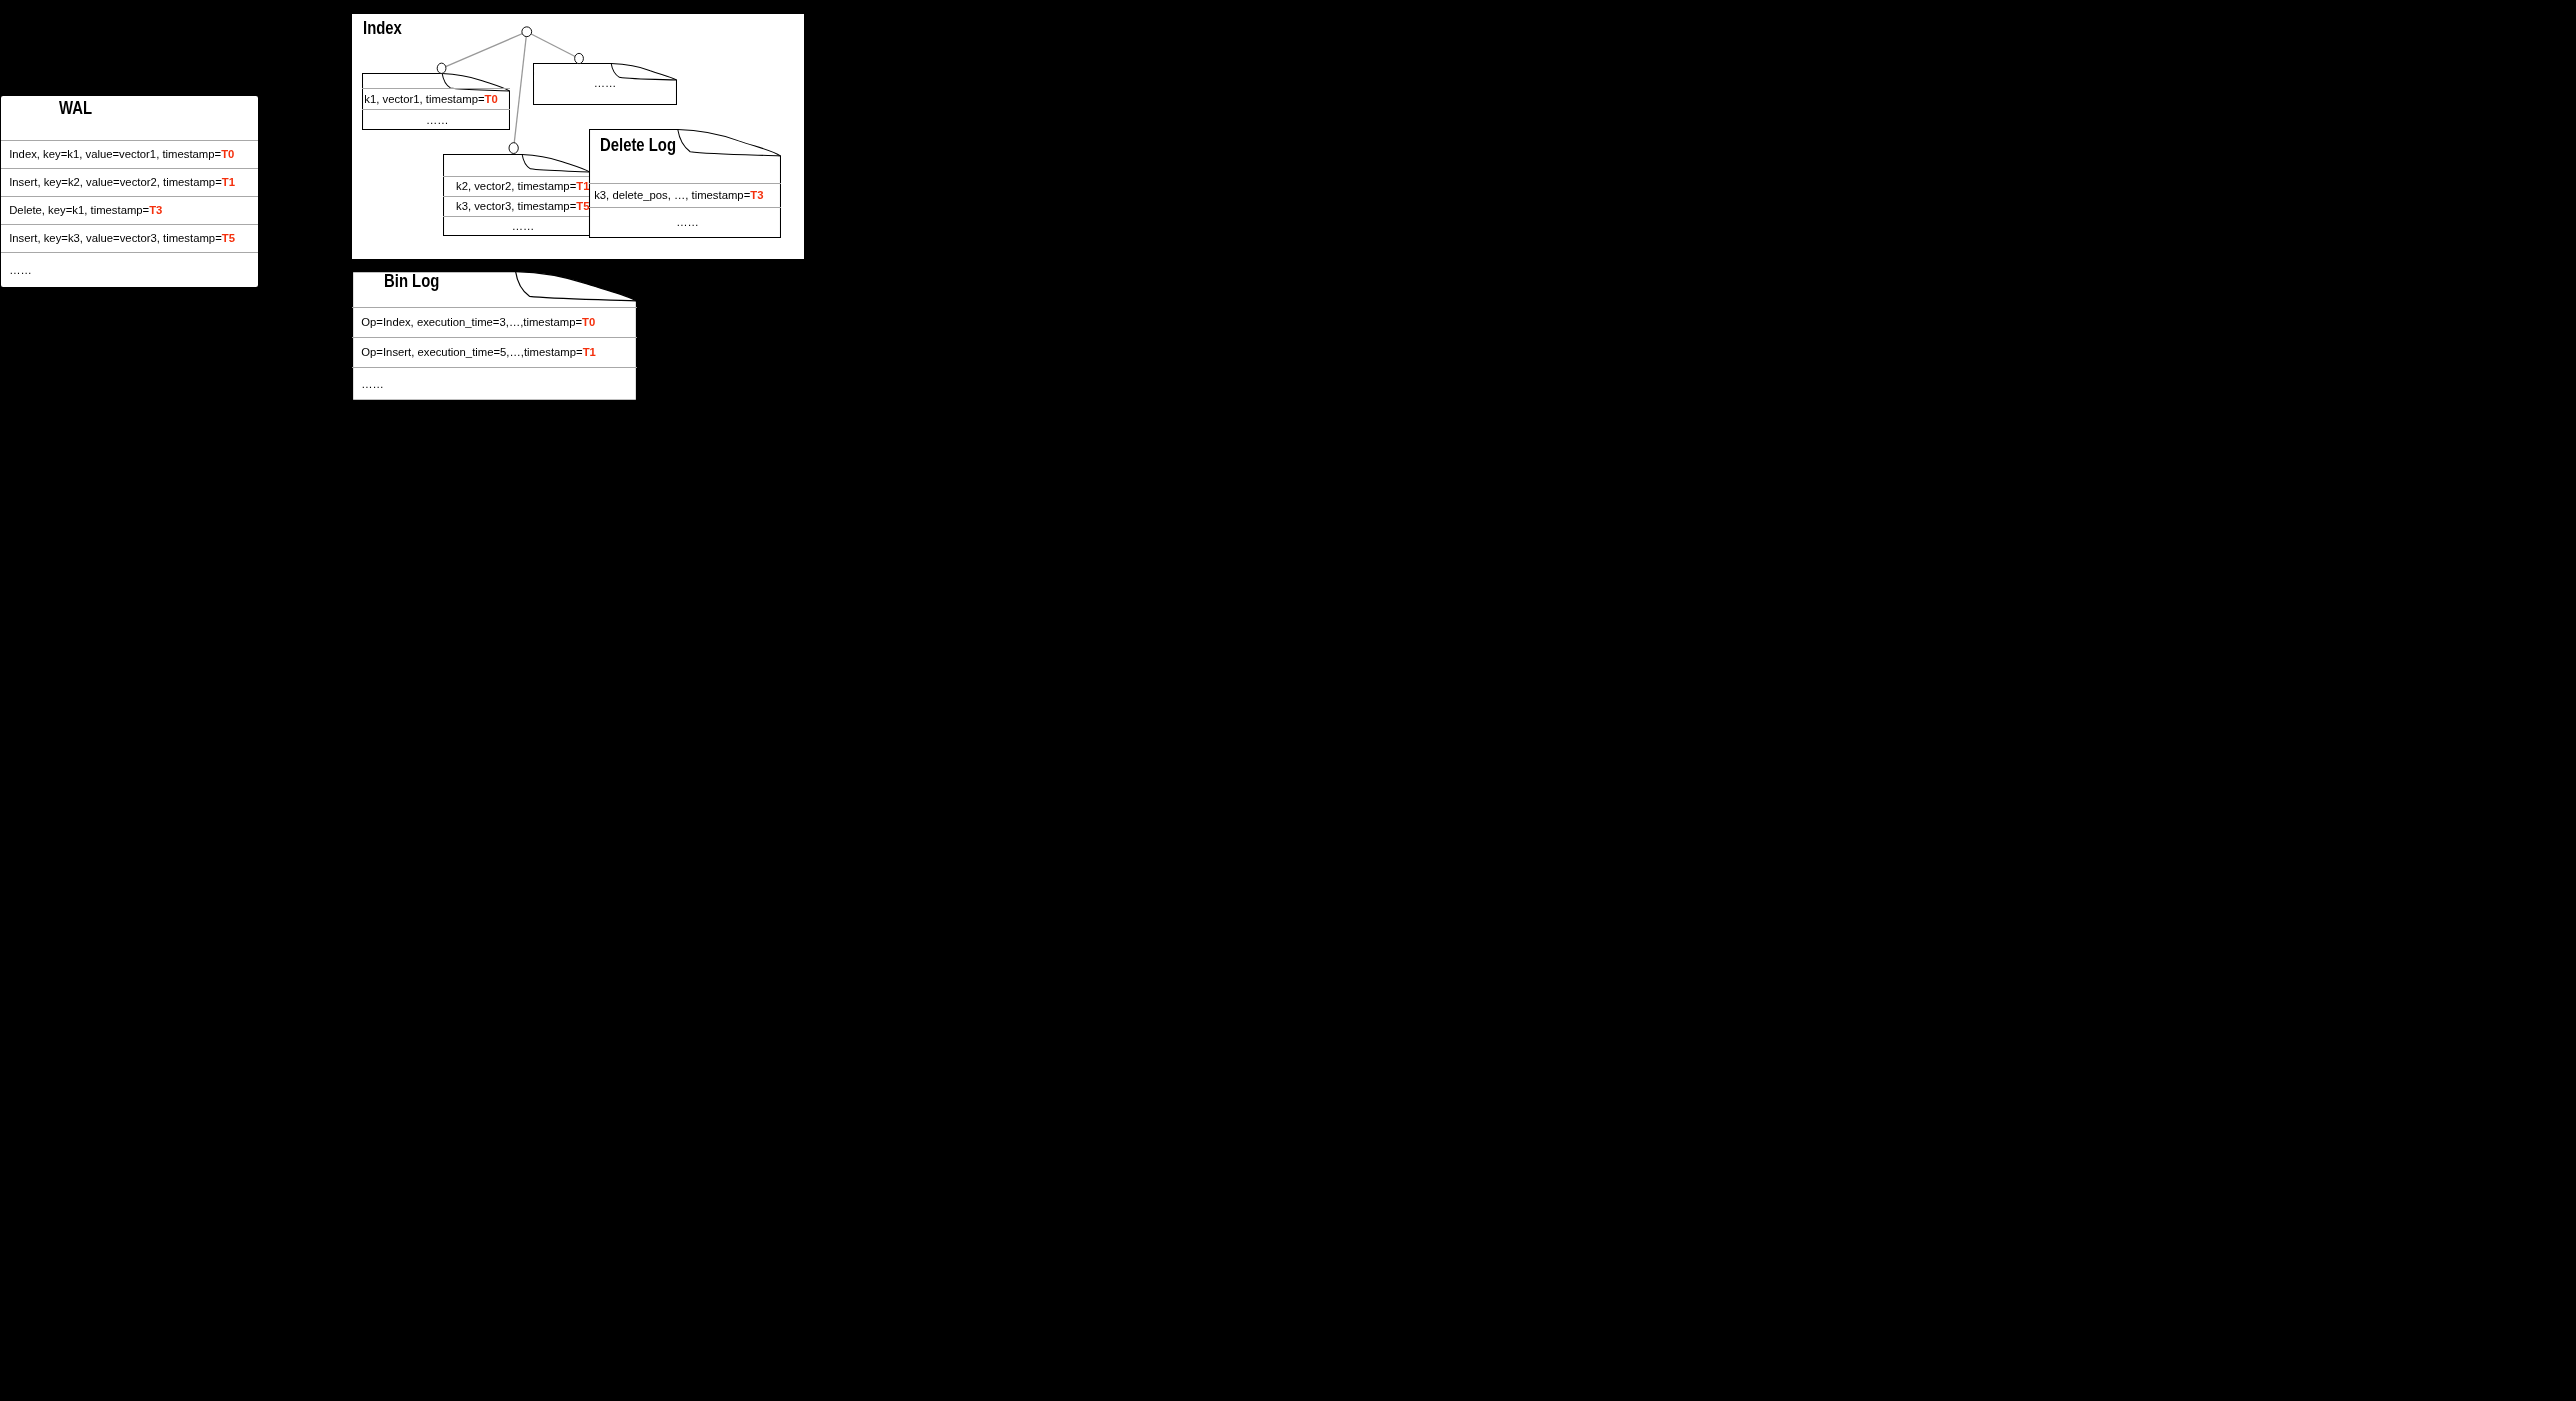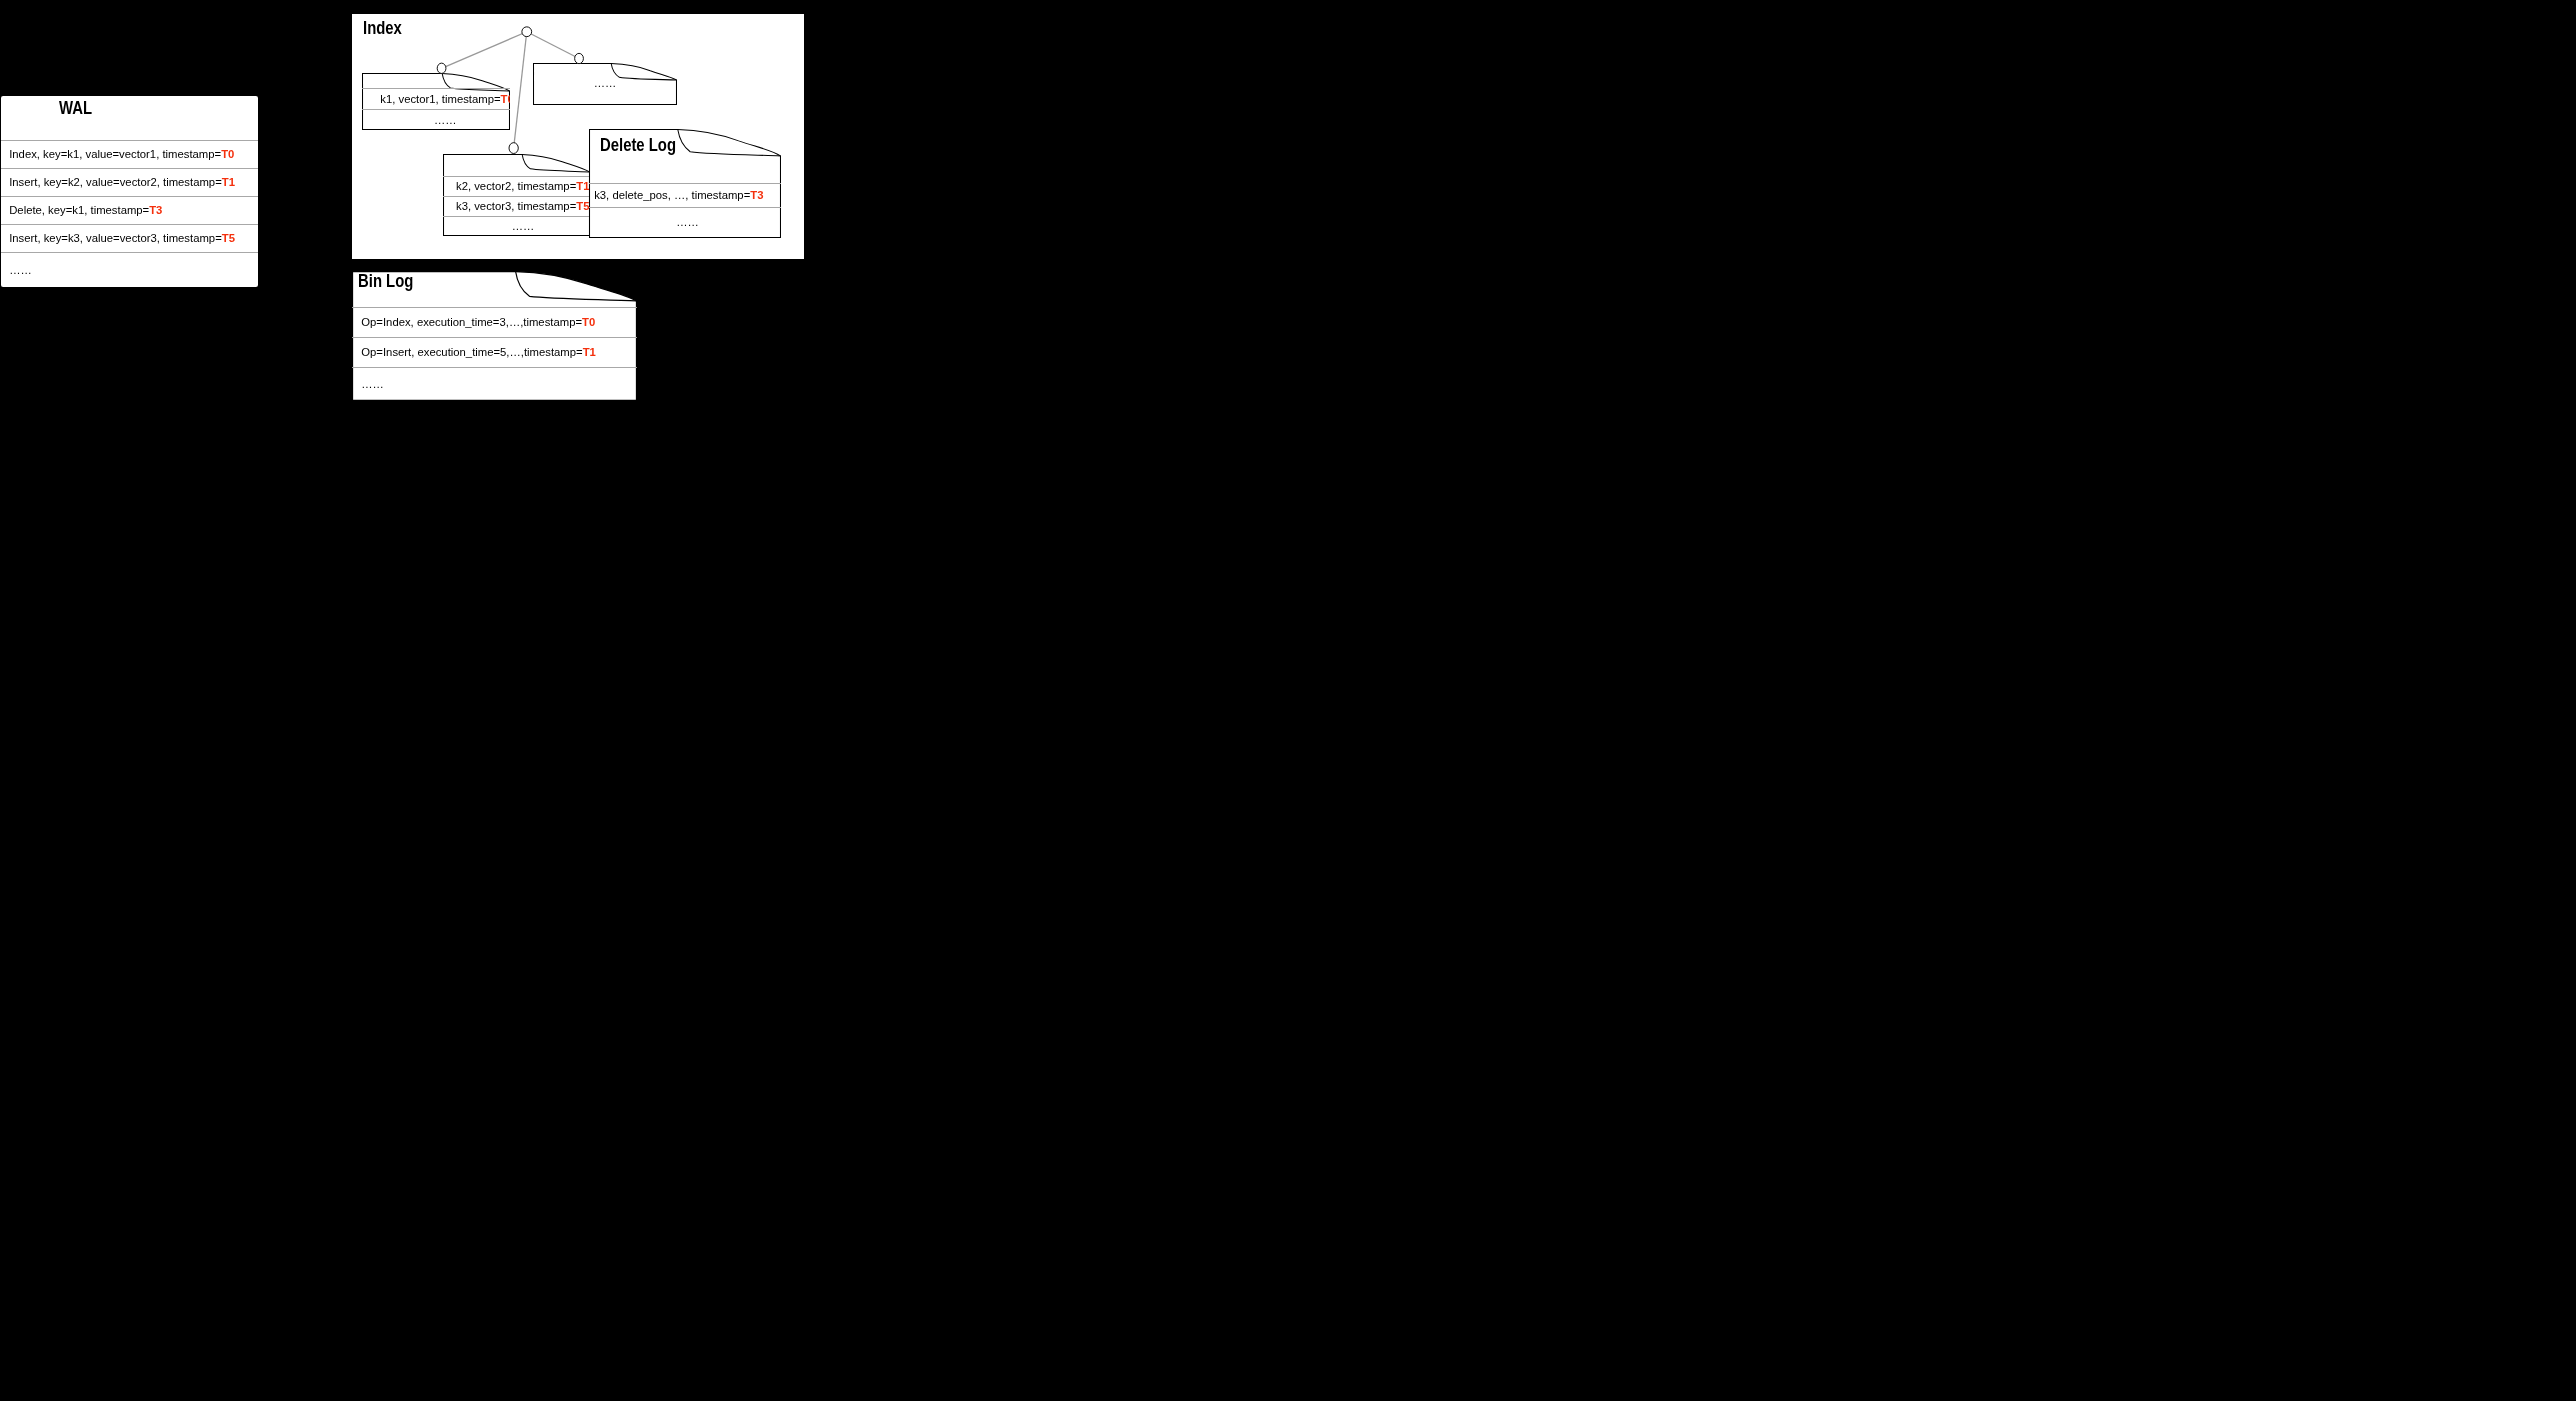--- a/index.html
+++ b/index.html
@@ -36,29 +36,29 @@
   .doc{position:absolute;z-index:2;}
   .doc .page-svg{position:absolute;left:0;top:0;width:100%;height:100%;}
   .doc-body{position:relative;z-index:1;display:flex;flex-direction:column;height:100%;}
   .doc-k1{left:10.3px;top:59px;width:148px;height:57px;}
   .doc-more{left:181px;top:49px;width:144px;height:42px;}
   .doc-mid{left:91px;top:140px;width:147px;height:82px;}
   .doc-delete{left:237px;top:115px;width:192px;height:109px;}
   .doc-bin{left:352px;top:271px;width:285px;height:130px;}
   .hdr-sm{box-sizing:border-box;}
   .doc-k1 .hdr-sm{height:16px;}
-  .doc-k1 .row{height:20.6px;padding-left:18px;}
+  .doc-k1 .row{height:20.6px;padding-left:2px;}
   .doc-more .doc-body{justify-content:center;}
   .doc-more .row{height:100%;}
   .doc-mid .hdr-sm{height:22px;}
   .doc-mid .row{height:20px;padding-left:13px;}
   .doc-delete .hdr-sm{height:54px;padding:8.2px 0 0 11.3px;}
   .doc-delete .row{height:24px;padding-left:5.2px;}
   .doc-delete .row-dots{height:31px;}
-  .doc-bin .hdr-sm{height:36px;padding:2.1px 0 0 6.2px;}
+  .doc-bin .hdr-sm{height:36px;padding:2.1px 0 0 6.2px;margin-left:26px;}
   .doc-bin .row{height:30px;padding-left:9.3px;}
   .doc-bin .row-dots{height:33px;}
 </style>
 </head>
 <body>
 
 <div class="canvas">
 
   <section class="wal">
     <div class="wal-header">

